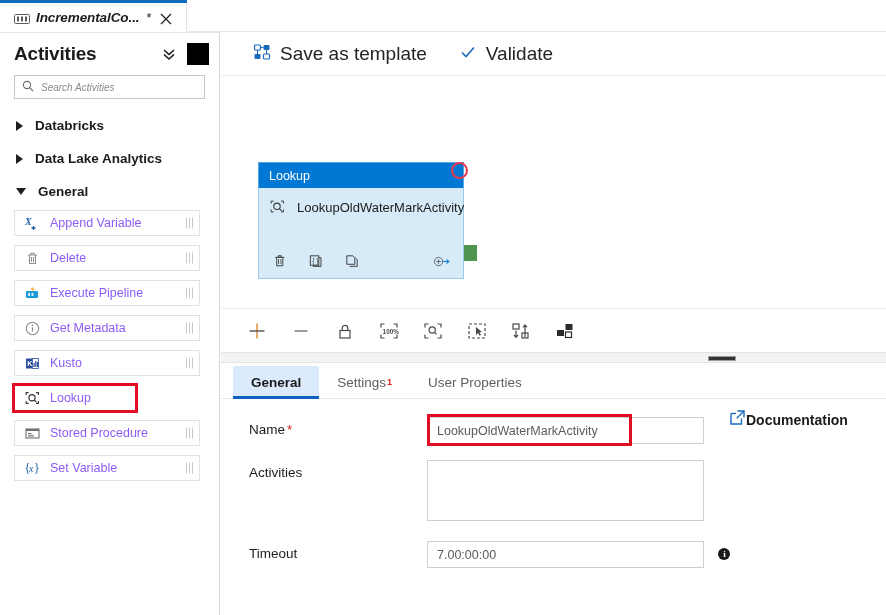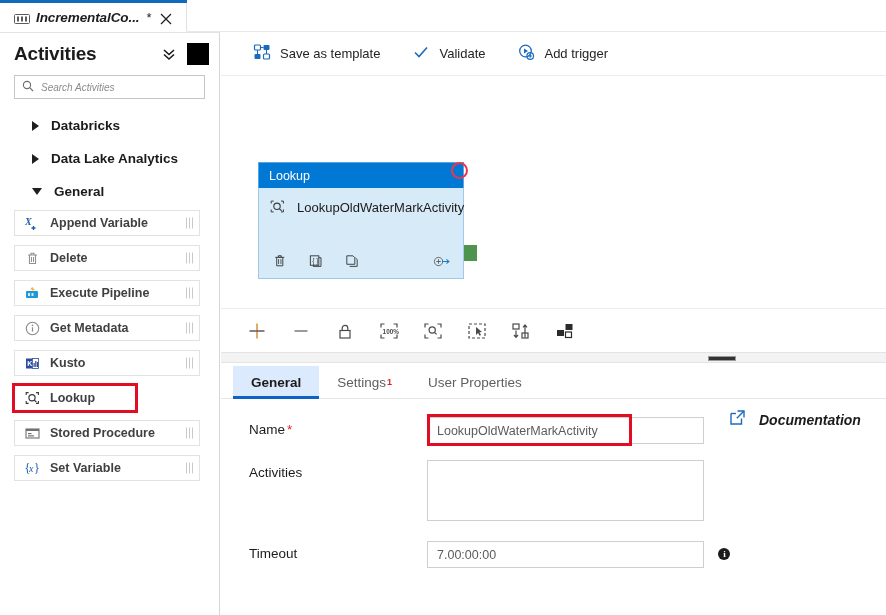--- a/index.html
+++ b/index.html
@@ -48,51 +48,51 @@
   .search-input {
     border:0; outline:none; background:transparent;
     font-family:"Liberation Sans", sans-serif;
     font-size:10px; font-style:italic; color:#8a8a8a; width:100%;
   }
   .search-input::placeholder { color:#8a8a8a; font-style:italic; }
 
   .tree { margin-top:10px; }
   .tree-group {
     display:flex; align-items:center; gap:12px;
-    height:33px; padding-left:32px; cursor:pointer;
+    height:33px; padding-left:16px; cursor:pointer;
   }
   .tri { width:0;height:0; flex:0 0 auto; }
   .tri-collapsed { border-top:5px solid transparent; border-bottom:5px solid transparent; border-left:7px solid #201f1e; }
   .tri-expanded  { border-left:5px solid transparent; border-right:5px solid transparent; border-top:7px solid #201f1e; }
   .tree-group-label { font-size:13.5px; font-weight:700; color:#1b1b1b; }
 
   .act-list { padding:2px 0 0 14px; }
   .act-item {
     position:relative; display:flex; align-items:center; gap:9px;
     height:26px; margin-bottom:9px; width:186px;
     border:1px solid #e2e2e2; background:#fff; padding-left:9px; cursor:pointer;
   }
-  .act-item .act-label { font-size:12.5px; color:#404040;font-weight:bold; }
+  .act-item .act-label { font-size:12.5px; color:#8b5cf6; }
   .act-ico { width:17px; height:17px; flex:0 0 auto; display:flex; align-items:center; justify-content:center; }
   .grip { position:absolute; right:6px; top:50%; transform:translateY(-50%); display:flex; gap:2px; }
   .grip i { display:block; width:1px; height:11px; background:#c9c9c9; }
   .act-item.highlight { outline:3px solid #e00d24; outline-offset:-1px; z-index:3; width:122px; }
 
   
   .main { position:absolute; left:221px; top:32px; right:0; bottom:0; background:#fff; }
 
   .cmdbar {
     height:44px; display:flex; align-items:center; gap:0;
     border-bottom:1px solid #ececec; padding-left:16px;
   }
   .cmd {
     display:flex; align-items:center; gap:9px; height:44px;
     padding:0 16px; cursor:pointer; white-space:nowrap;
   }
-  .cmd-label { font-size:13px; color:#242424; }
+  .cmd-label { font-size:19px; color:#242424; }
   .cmd svg { flex:0 0 auto; }
 
   
   .canvas { position:relative; height:232px; background:#fff; overflow:hidden; }
 
   .node { position:absolute; left:37px; top:86px; width:206px; }
   .node-header {
     height:26px; background:#0078d4; color:#fff;
     display:flex; align-items:center; padding-left:10px;
     font-size:12.5px; border:1px solid #5aa5e0; border-bottom:0;
@@ -165,21 +165,21 @@
     width:12px; height:12px; border-radius:50%; background:#1b1b1b;
     color:#fff; font-size:9px; font-weight:700; margin-left:10px; vertical-align:2px;
     font-family:"Liberation Serif", serif;
   }
   .name-highlight {
     position:absolute; left:0px; top:-3px; width:205px; height:32px;
     border:3px solid #e00d24; pointer-events:none;
   }
   .doc-link {
     position:absolute; left:508px; top:10px;
-    display:flex; align-items:center; gap:13px; cursor:pointer;font-style:italic;
+    display:flex; align-items:center; cursor:pointer;
   }
   .doc-link-label { font-size:14px; font-weight:700; color:#1b1b1b; }
 </style>
 </head>
 <body>
 
 <div id="app">
 
   <div class="topbar">
     <div class="topbar-fill"></div>
@@ -399,31 +399,20 @@
       <div class="cmd">
         <span>
           <svg width="18" height="18" viewBox="0 0 18 18">
             <path d="M3 9.5 L7 13.5 L15 4.5" fill="none" stroke="#1a6bbd" stroke-width="1.6"></path>
           </svg>
         </span>
         <span class="cmd-label">Validate</span>
       </div>
 
 
-      <div class="cmd">
-        <span>
-          <svg width="18" height="18" viewBox="0 0 18 18">
-            <circle cx="8.5" cy="8" r="5.8" fill="none" stroke="#1a6bbd" stroke-width="1.3"></circle>
-            <path d="M7 5.6 L11 8 L7 10.4 Z" fill="#1a6bbd"></path>
-            <circle cx="13.2" cy="13" r="3.3" fill="none" stroke="#1a6bbd" stroke-width="1.2"></circle>
-            <path d="M13.2 11.2 V14.8 M11.4 13 H15" stroke="#1a6bbd" stroke-width="1.1"></path>
-          </svg>
-        </span>
-        <span class="cmd-label">Add trigger</span>
-      </div>
     </div>
 
     <div class="canvas">
 
       <div class="node">
 
         <div class="node-status"></div>
         <div class="node-out"></div>
 
         <div class="node-header">

